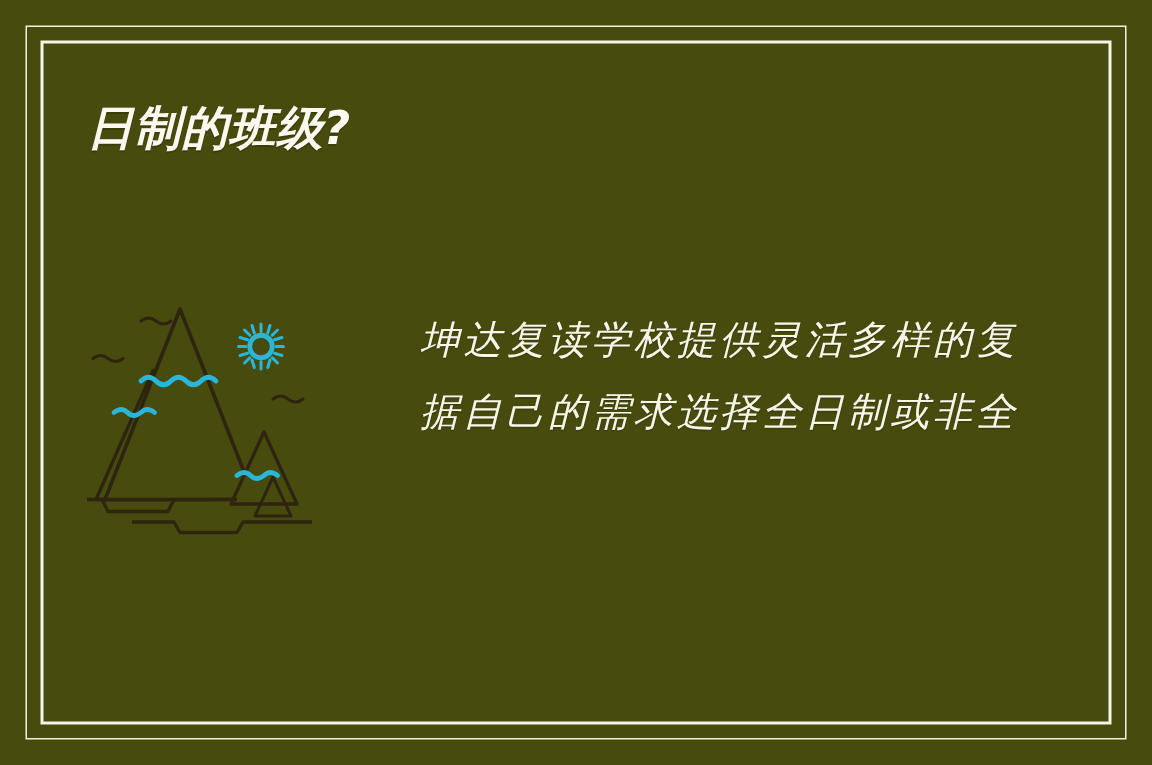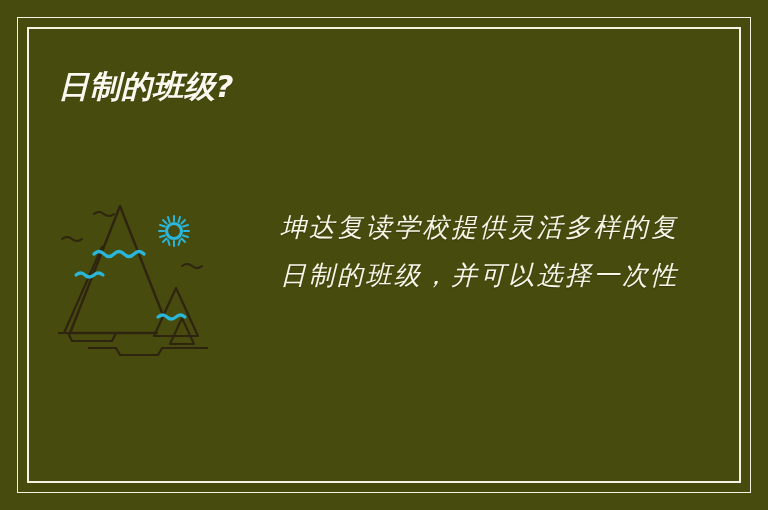--- a/index.html
+++ b/index.html
@@ -135,16 +135,16 @@
       <path d="M4 43 q5 -4 10 0 q5 4 10 0" stroke="#2e2410" stroke-width="2" fill="none" stroke-linecap="round"></path>
       <path d="M124 70 q5 -4 10 0 q5 4 10 0" stroke="#2e2410" stroke-width="2" fill="none" stroke-linecap="round"></path>
 
       <path d="M0 137 L10 137 L14 145 L54 145 L58 137 L100 137" stroke="#2e2410" stroke-width="2.2" fill="none" stroke-linejoin="round"></path>
       <path d="M30 152 L58 152 L62 159 L100 159 L104 152 L150 152" stroke="#2e2410" stroke-width="2.2" fill="none" stroke-linejoin="round"></path>
     </svg>
   </div>
 
   <div class="body-block">
     <div class="body-line">坤达复读学校提供灵活多样的复</div>
-    <div class="body-line">日制的班级，并可以选择一次性</div>
+    <div class="body-line">据自己的需求选择全日制或非全</div>
   </div>
 
 </div>
 
 </body></html>

